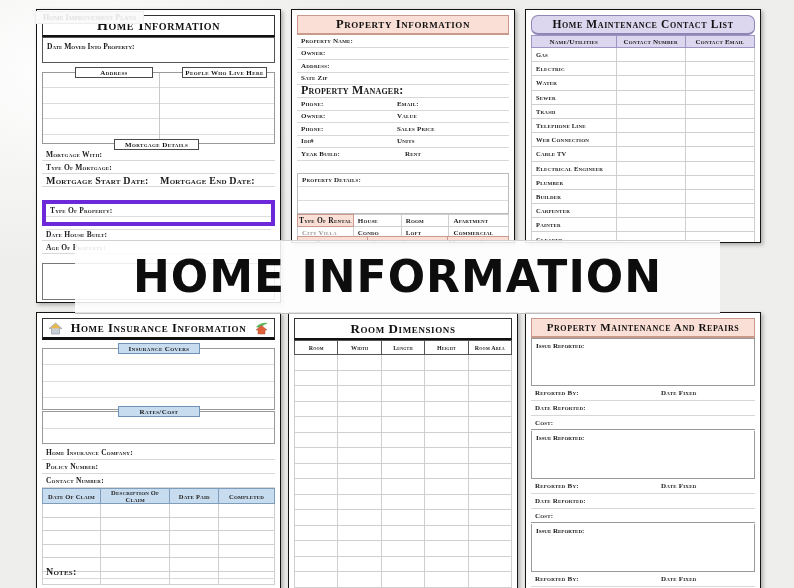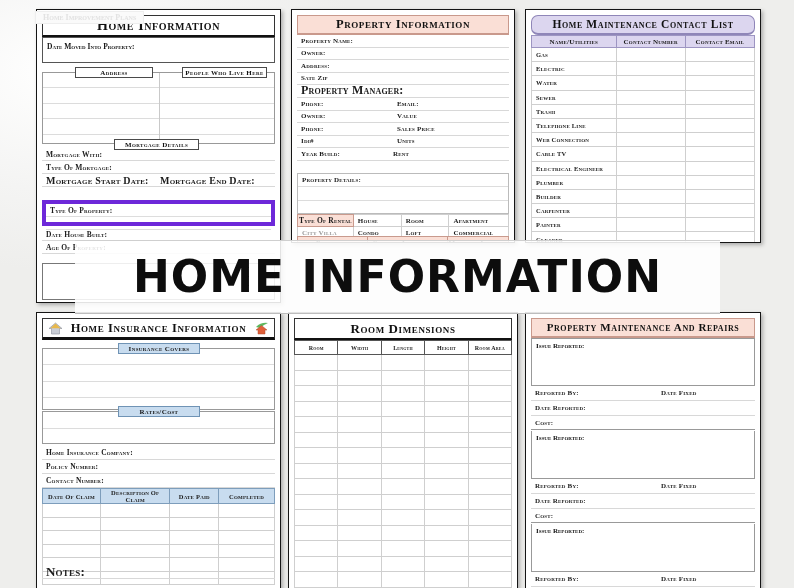--- a/index.html
+++ b/index.html
@@ -162,21 +162,21 @@
         <div class="row" style="height:12.5px;font-size:7px;position:relative;">
           <span>Phone:</span>
           <span style="position:absolute;left:100px;text-align:center;">Sales Price</span>
         </div>
         <div class="row" style="height:12.5px;font-size:7px;position:relative;">
           <span>Idi#</span>
           <span style="position:absolute;left:100px;">Units</span>
         </div>
         <div class="row" style="height:12.5px;font-size:7px;position:relative;">
           <span>Year Build:</span>
-          <span style="position:absolute;left:96px;">Rent</span>
+          <span style="position:absolute;left:108px;">Rent</span>
         </div>
       </div>
 
       <div style="position:absolute;left:0;right:0;top:158px;height:41px;border:1px solid #bbb;box-sizing:border-box;">
         <div class="row" style="height:13px;font-size:7px;border-bottom:1px solid #ddd;">Property Details:</div>
         <div class="blank" style="height:13px;"></div>
         <div style="height:13px;"></div>
       </div>
 
       <table style="position:absolute;left:0;right:0;top:199px;font-size:7px;">
@@ -372,21 +372,21 @@
         <tr>
               <td style="height:12.5px;"></td>
               <td></td>
               <td></td>
               <td></td>
             </tr>
       </tbody>
         </table>
 
       <div style="position:absolute;left:0;right:0;top:247px;">
-        <div class="row" style="height:14px;font-size:13px;text-align:center;">Notes:</div>
+        <div class="row" style="height:14px;font-size:10px;text-align:center;">Notes:</div>
         <div class="blank" style="height:13px;"></div>
       </div>
     </div>
   </div>
 
   <div class="panel" style="left:288px;top:312px;width:228px;height:276px;">
     <div class="inner">
       <div class="title" style="font-size:13px;height:19px;line-height:19px;">Room Dimensions</div>
 
       <table style="position:absolute;left:0;right:0;top:22px;font-size:6px;">

